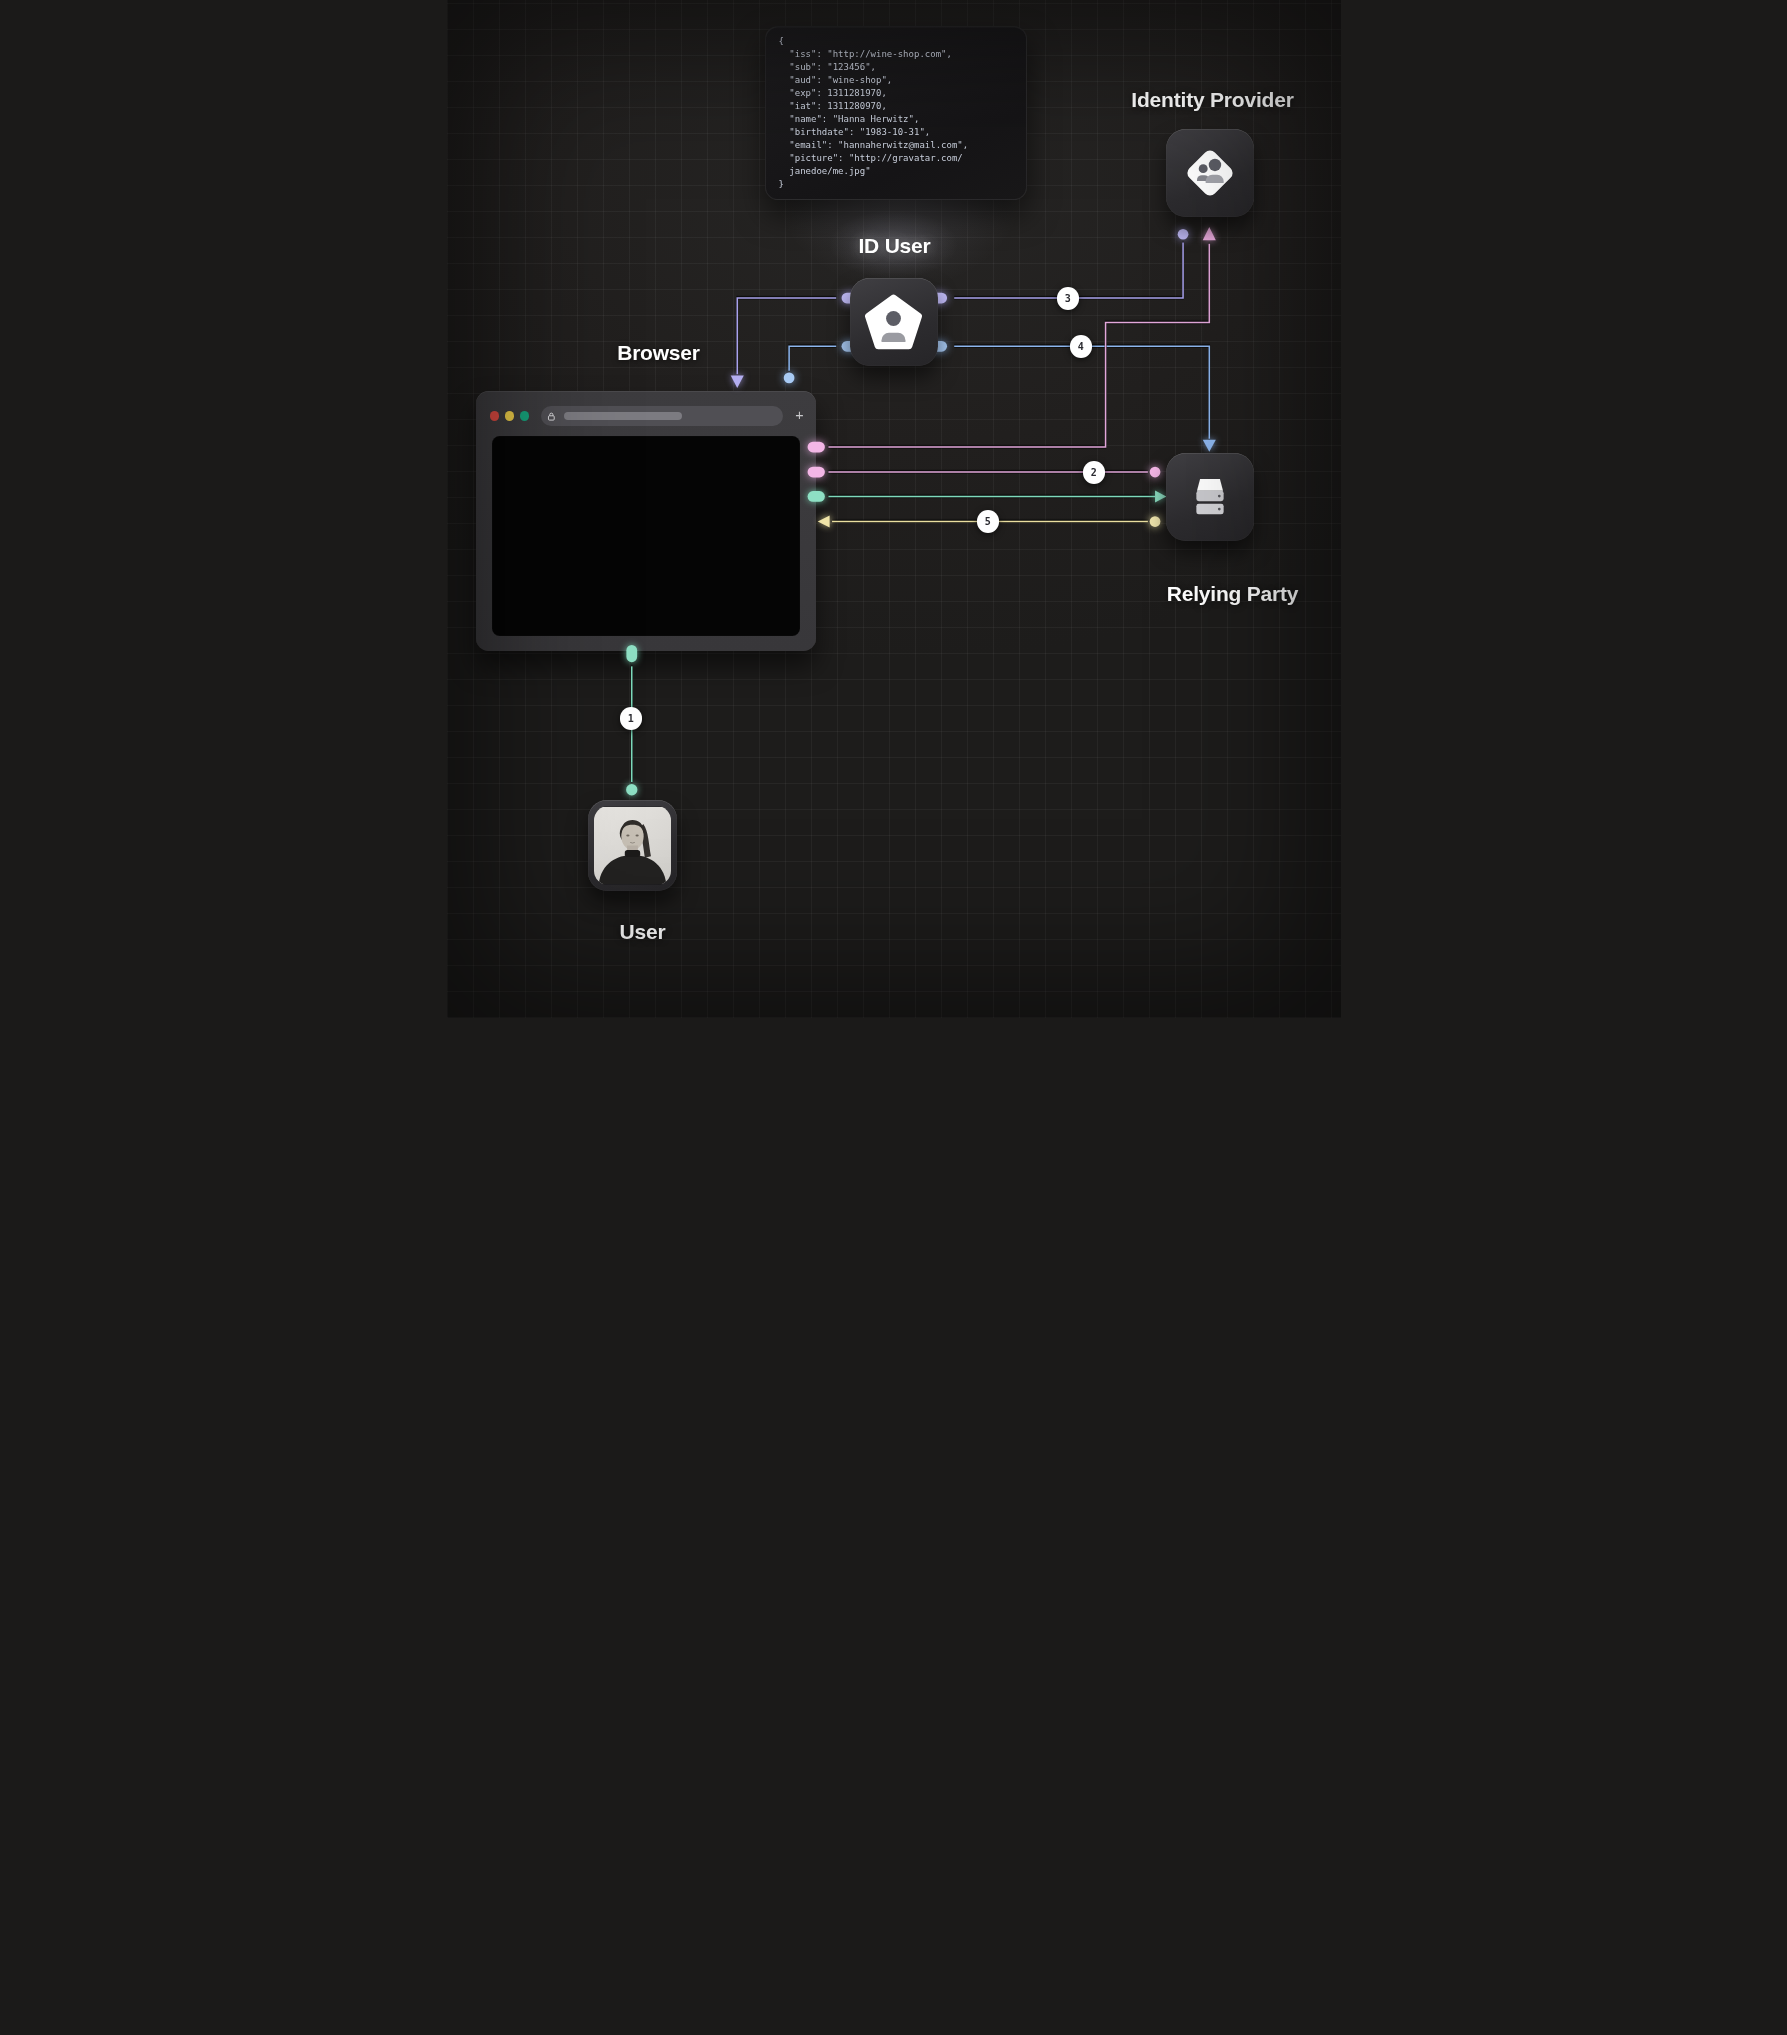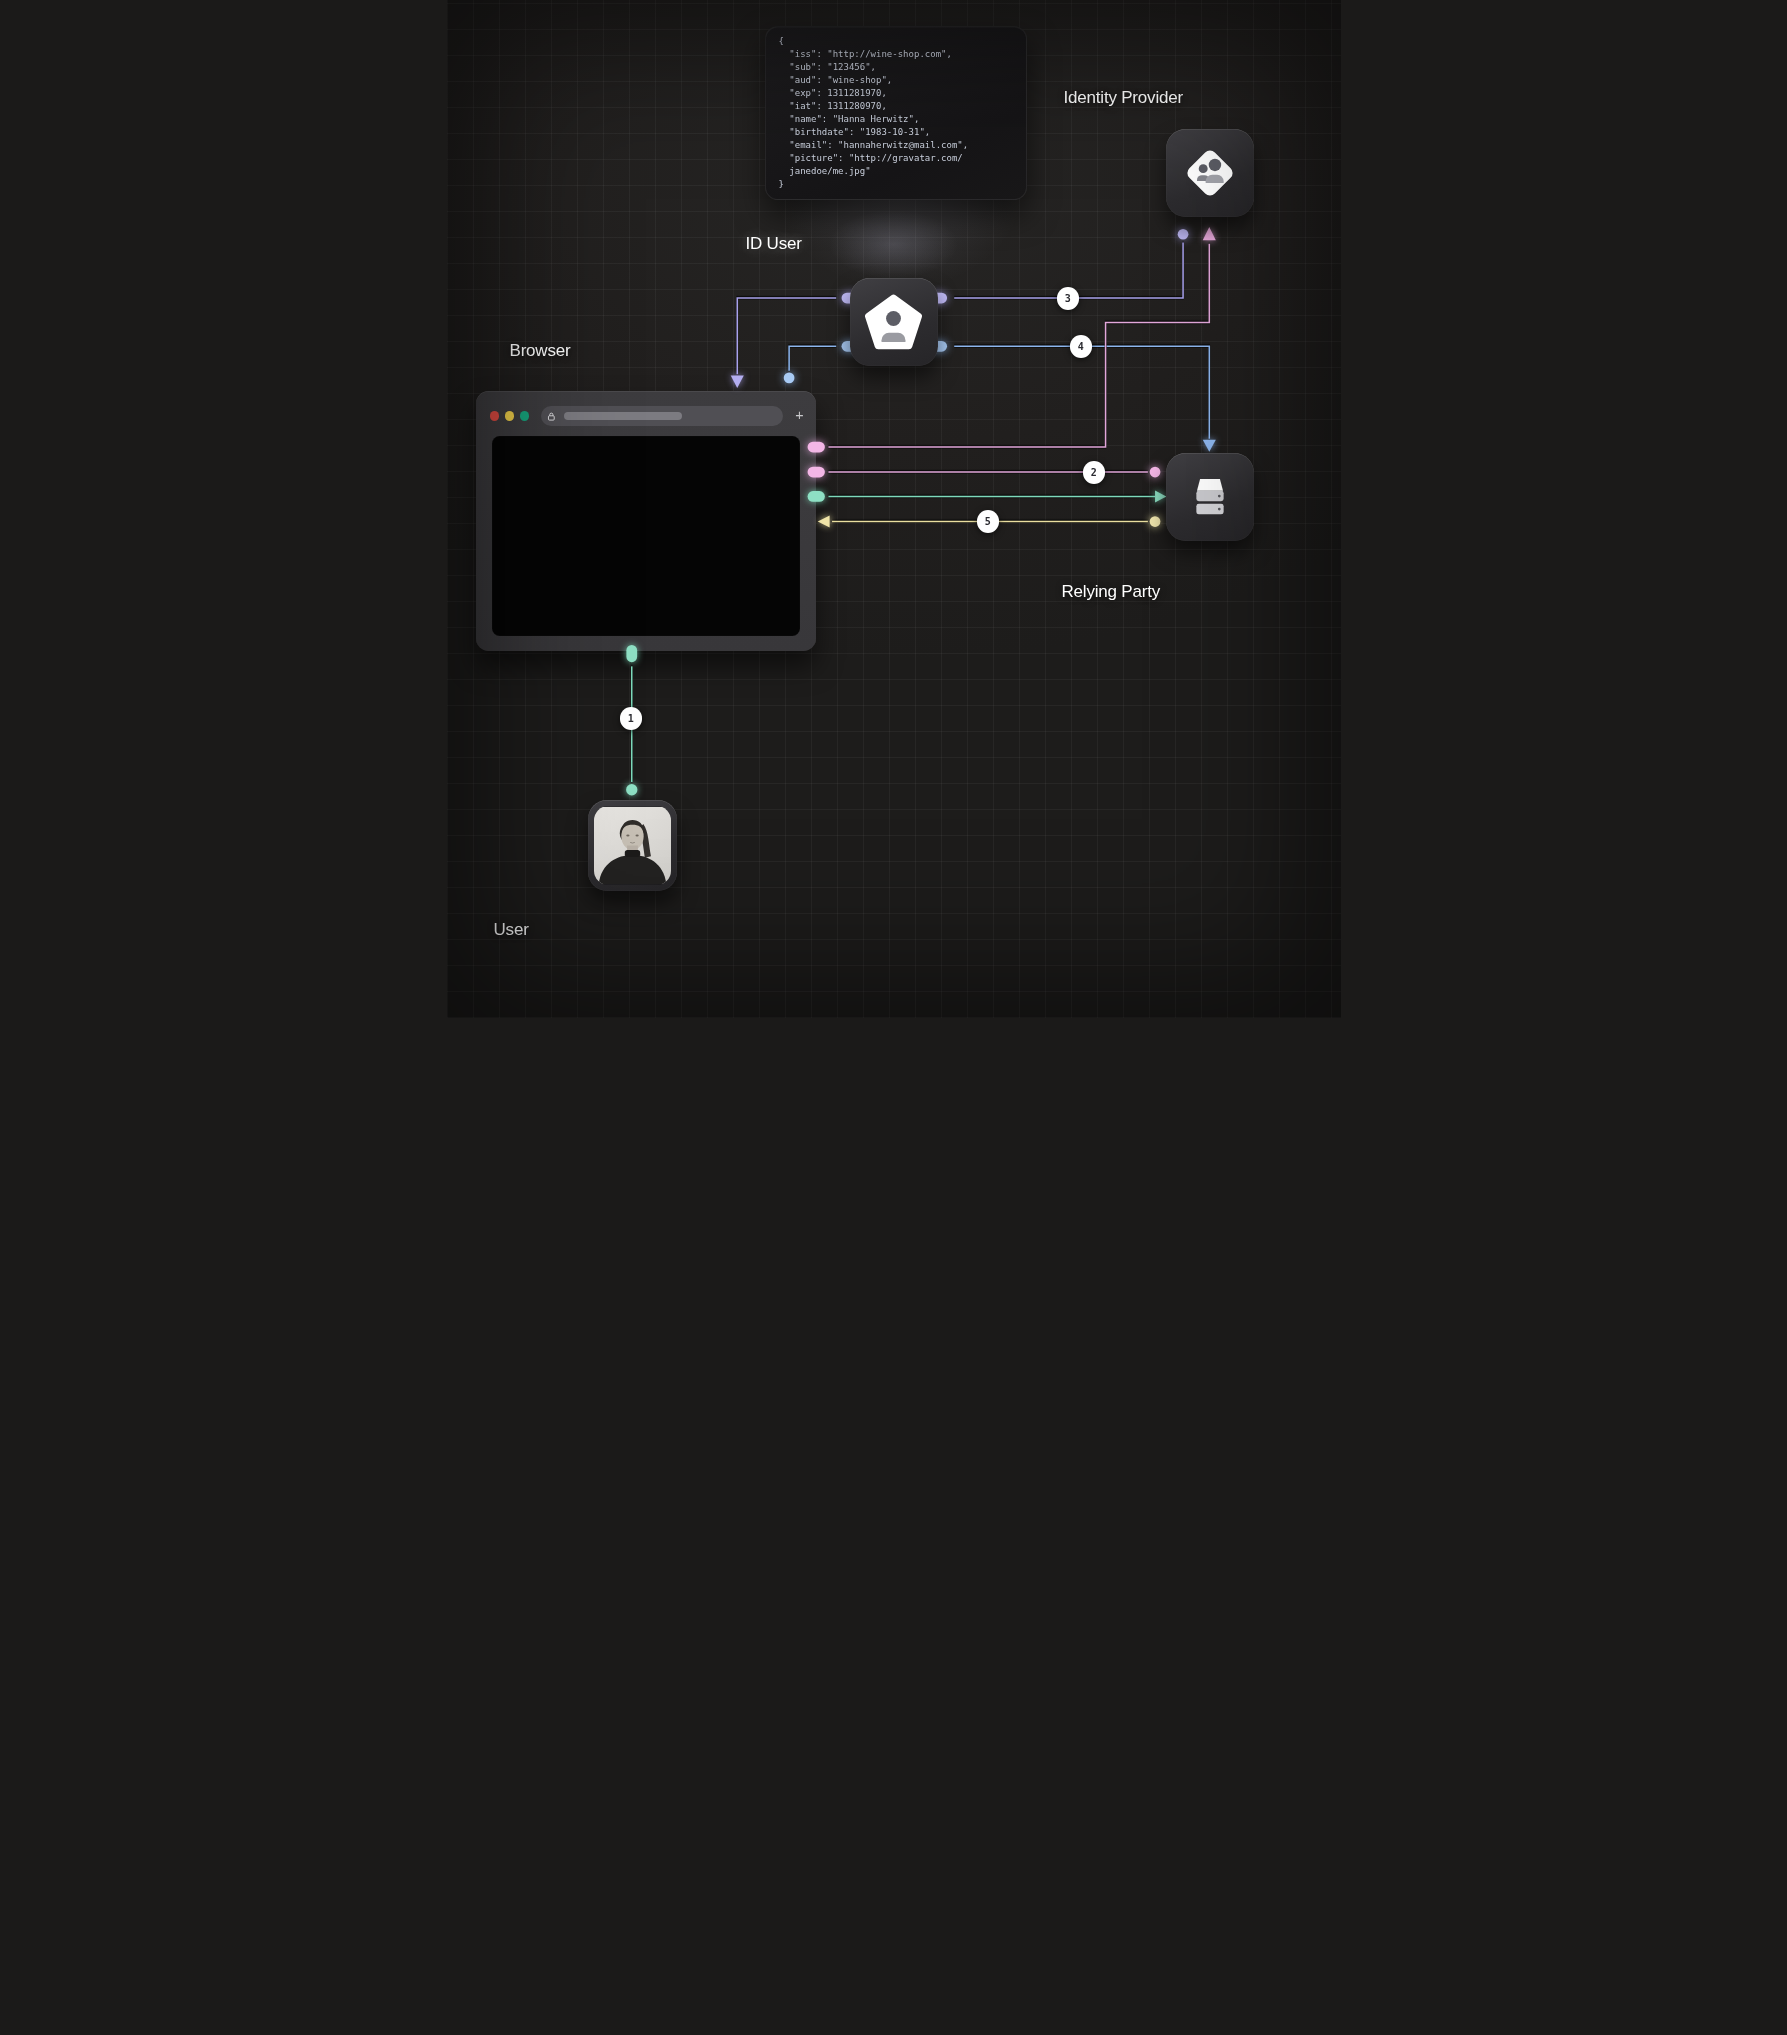--- a/index.html
+++ b/index.html
@@ -35,28 +35,28 @@
     border-radius:13px;
     box-shadow:0 14.3px 30px rgba(0,0,0,0.55), inset 0 0.6px 0 rgba(255,255,255,0.06);
     font-family:"DejaVu Sans Mono", monospace;
     font-size:9px; line-height:13px; color:var(--code-text);
     white-space:pre; overflow:hidden;
   }
   .code-line{height:13px;}
 
   
   .diagram-label{
-    position:absolute; width:298px; text-align:left;
-    color:var(--label); font-weight:400; font-size:17px; letter-spacing:-0.2px;
+    position:absolute; width:298px; text-align:center;
+    color:var(--label); font-weight:700; font-size:21px; letter-spacing:-0.2px;
     text-shadow:0 1.2px 6px rgba(0,0,0,0.6);
   }
   .label-id-token{left:299px; top:234px; text-shadow:0 0 10.7px rgba(255,255,255,0.45), 0 1.2px 4.8px rgba(0,0,0,0.5);}
   .label-idp{left:617px; top:88px;}
   .label-browser{left:63px; top:341px;}
-  .label-rp{left:615px; top:582px;}
+  .label-rp{left:637px; top:582px;}
   .label-user{left:47px; top:920px;}
 
   
   .node{
     position:absolute; width:88px; height:88px; border-radius:19.7px;
     background:linear-gradient(160deg,#403f43 0%,#2c2b2e 62%,#262528 100%);
     box-shadow: inset 0 0.6px 0 rgba(255,255,255,0.16), inset 0 0 0 0.6px rgba(255,255,255,0.035),
                 0 12px 20px rgba(0,0,0,0.5);
     display:flex; align-items:center; justify-content:center;
   }

